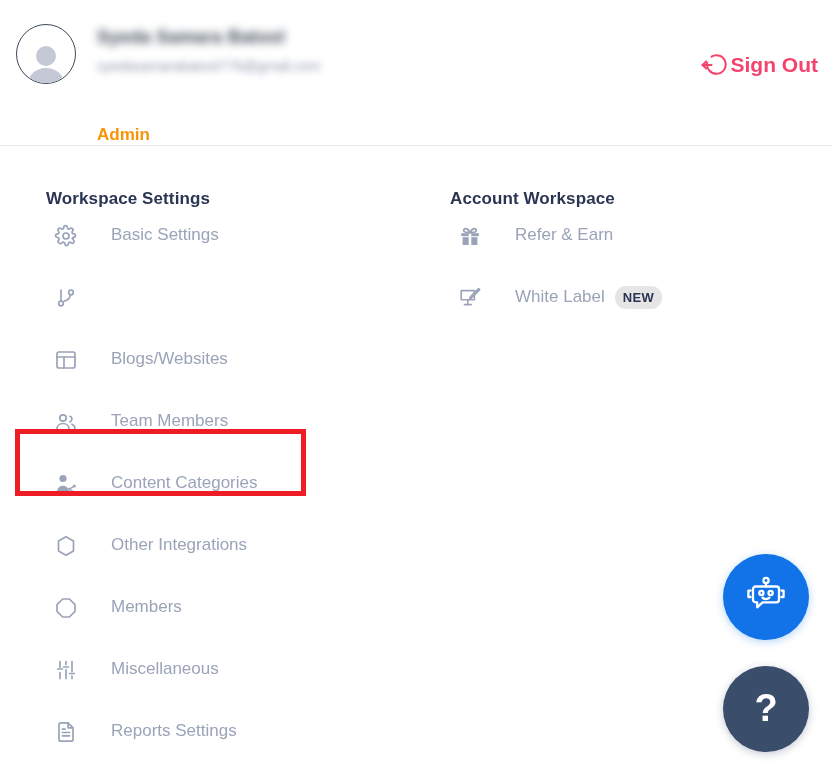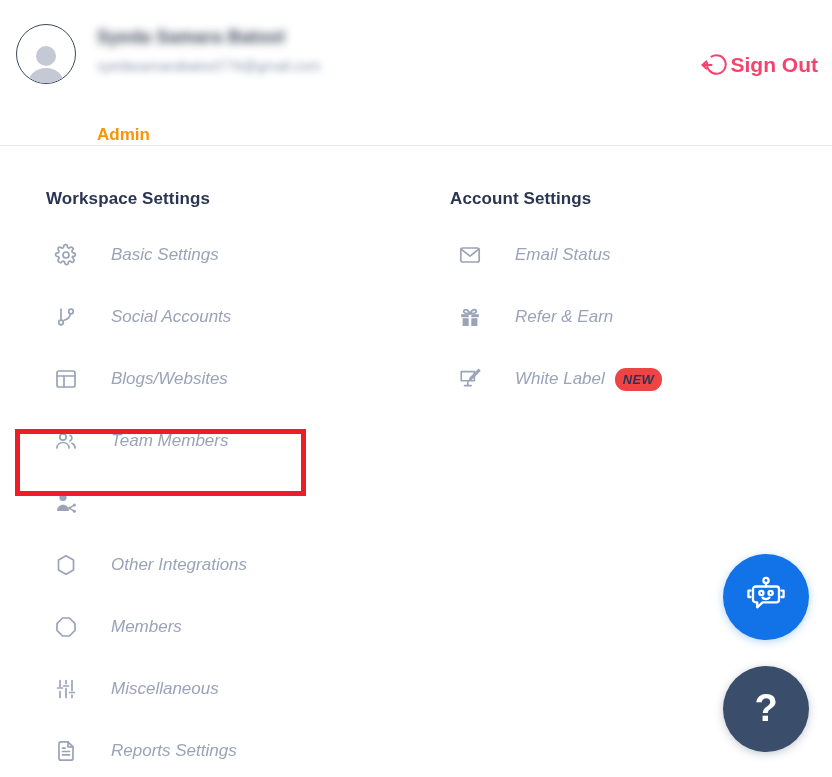--- a/index.html
+++ b/index.html
@@ -117,25 +117,24 @@
     line-height: 22px;
     margin-top: 42px;
     margin-bottom: 0;
     letter-spacing: 0.1px;
   }
 
   .menu { list-style: none; margin-top: 14px; }
 
   .menu-item {
     display: flex;
-    align-items: center;
+    align-items: flex-start;
     height: 62px;
     cursor: pointer;
     position: relative;
-    font-style: italic;
   }
 
   .menu-icon {
     width: 40px;
     min-width: 40px;
     display: flex;
     align-items: center;
     justify-content: center;
     color: #9aa3b8;
   }
@@ -145,21 +144,21 @@
     font-size: 17px;
     color: #9aa3b8;
     line-height: 22px;
     margin-left: 25px;
     white-space: nowrap;
   }
 
   .badge-new {
     display: inline-block;
     margin-left: 10px;
-    background: #ef4444;
+    background: #e5e5e5;
     color: #2b3553;
     font-size: 13px;
     font-weight: bold;
     line-height: 1;
     padding: 5px 8px 5px 8px;
     border-radius: 11px;
     vertical-align: middle;
     letter-spacing: 0.3px;
   }
 
@@ -265,21 +264,20 @@
 
         <li class="menu-item">
           <span class="menu-icon">
             <svg width="24" height="24" viewBox="0 0 24 24" fill="none" stroke="currentColor" stroke-width="1.7" stroke-linecap="round" stroke-linejoin="round">
               <circle cx="7" cy="17.5" r="2.3"></circle>
               <circle cx="17" cy="6.5" r="2.3"></circle>
               <path d="M7 15.2V4.2"></path>
               <path d="M16.4 8.8c-.4 3.5-3 5.4-6.3 6.4"></path>
             </svg>
           </span>
-          <span class="menu-label">Social Accounts</span>
         </li>
 
         <li class="menu-item">
           <span class="menu-icon">
             <svg width="24" height="24" viewBox="0 0 24 24" fill="none" stroke="currentColor" stroke-width="1.7" stroke-linecap="round" stroke-linejoin="round">
               <rect x="3" y="4" width="18" height="16" rx="2"></rect>
               <path d="M3 9h18"></path>
               <path d="M10 9v11"></path>
             </svg>
           </span>
@@ -304,20 +302,21 @@
               <circle cx="9" cy="6.5" r="3.6"></circle>
               <path d="M3 20c0-3.6 2.7-6.2 6-6.2s6 2.6 6 6.2z"></path>
               <g fill="none" stroke="currentColor" stroke-width="1.4" stroke-linecap="round">
                 <circle cx="20.4" cy="14" r="1.5" fill="currentColor" stroke="none"></circle>
                 <circle cx="20.4" cy="20.2" r="1.5" fill="currentColor" stroke="none"></circle>
                 <circle cx="15.6" cy="17.1" r="1.5" fill="currentColor" stroke="none"></circle>
                 <path d="M16.7 16.3l2.6-1.6M16.7 18l2.6 1.6"></path>
               </g>
             </svg>
           </span>
+          <span class="menu-label">Content Categories</span>
         </li>
 
         <li class="menu-item">
           <span class="menu-icon">
             <svg width="24" height="24" viewBox="0 0 24 24" fill="none" stroke="currentColor" stroke-width="1.7" stroke-linejoin="round">
               <path d="M12 2.8l7.5 4.3v9.8L12 21.2 4.5 16.9V7.1z"></path>
             </svg>
           </span>
           <span class="menu-label">Other Integrations</span>
         </li>
@@ -349,35 +348,26 @@
               <path d="M8.5 12.5h7M8.5 15.8h7M8.5 9.2h2.5"></path>
             </svg>
           </span>
           <span class="menu-label">Reports Settings</span>
         </li>
 
       </ul>
     </div>
 
     <div class="column column-right">
-      <div class="column-title">Account Settings</div>
+      <div class="column-title">Account Workspace</div>
 
       <ul class="menu">
 
 
 
-        <li class="menu-item">
-          <span class="menu-icon">
-            <svg width="24" height="24" viewBox="0 0 24 24" fill="none" stroke="currentColor" stroke-width="1.7" stroke-linecap="round" stroke-linejoin="round">
-              <rect x="2.8" y="5" width="18.4" height="14" rx="2"></rect>
-              <path d="M3.2 6.2l8.8 7 8.8-7"></path>
-            </svg>
-          </span>
-          <span class="menu-label">Email Status</span>
-        </li>
 
         <li class="menu-item">
           <span class="menu-icon">
             <svg width="24" height="24" viewBox="0 0 24 24" fill="currentColor">
               <path d="M3.2 9.2h17.6v3H3.2z"></path>
               <path d="M4.6 13.2h14.8V21H4.6z"></path>
               <rect x="10.7" y="9.2" width="2.6" height="11.8" fill="#ffffff"></rect>
               <g fill="none" stroke="currentColor" stroke-width="1.8" stroke-linecap="round">
                 <path d="M12 8.6c-1.2-2.4-2.7-4-4.3-4-1.2 0-2 .8-2 1.9 0 1.3 1.6 2.1 6.3 2.1z"></path>
                 <path d="M12 8.6c1.2-2.4 2.7-4 4.3-4 1.2 0 2 .8 2 1.9 0 1.3-1.6 2.1-6.3 2.1z"></path>

